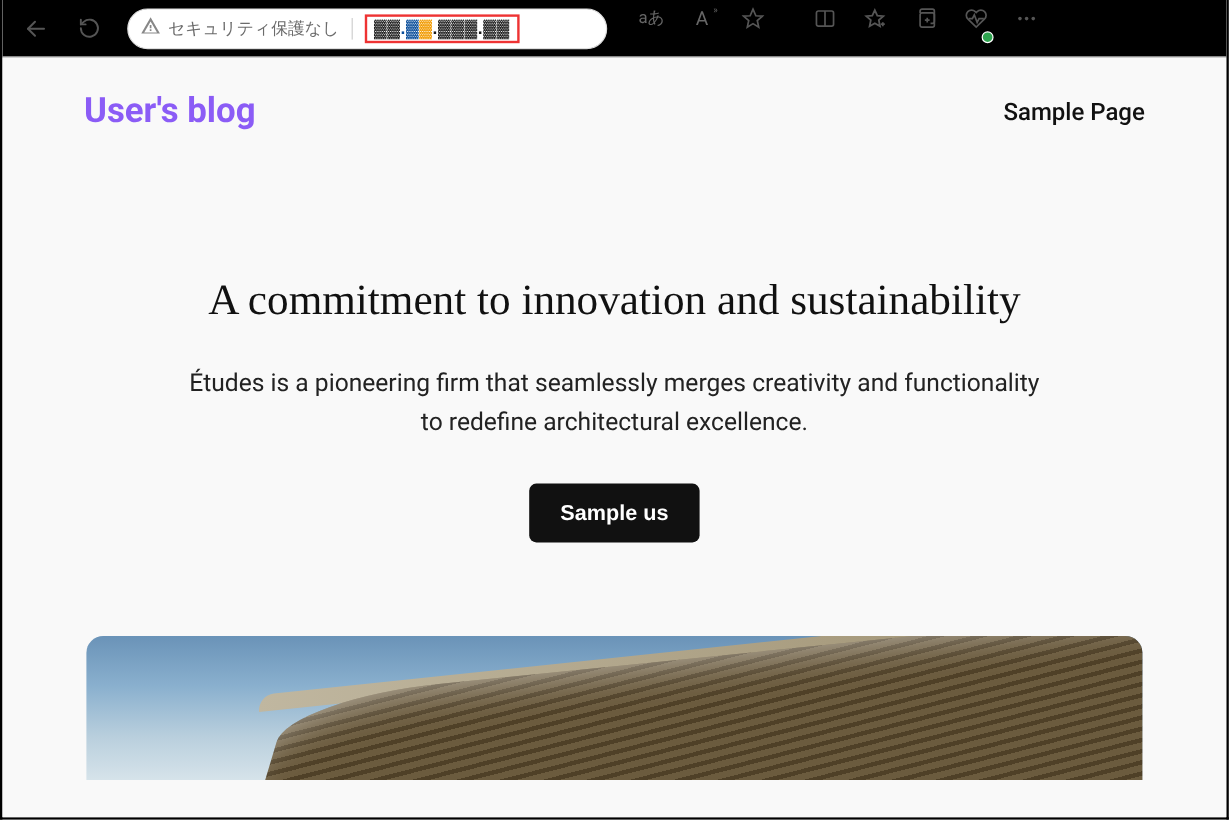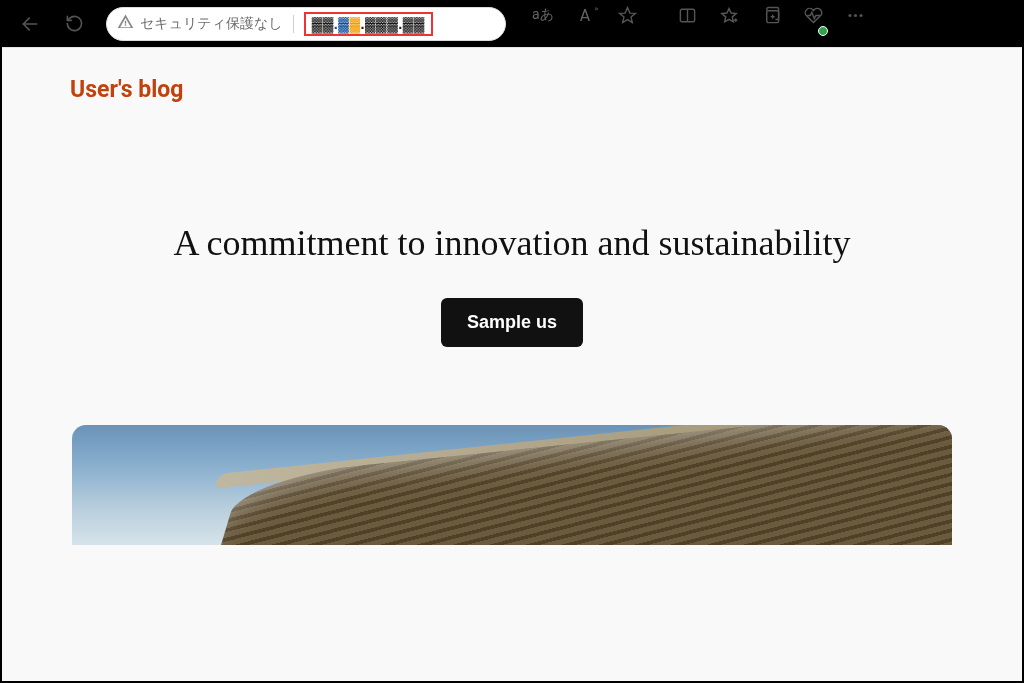--- a/index.html
+++ b/index.html
@@ -106,23 +106,23 @@
       height: calc(683px - 48px);
       overflow: hidden;
     }
     .site-header {
       display: flex;
       justify-content: space-between;
       align-items: center;
       padding: 28px 68px 8px 68px;
     }
     .site-title {
-      font-size: 23px;
+      font-size: 29px;
       font-weight: 700;
-      color: #c2410c;
+      color: #8b5cf6;
     }
     .site-nav a {
       font-size: 20px;
       color: #111;
       text-decoration: none;
       font-weight: 500;
     }
     .hero {
       text-align: center;
       padding: 110px 60px 0 60px;
@@ -268,24 +268,28 @@
           <circle cx="12" cy="12" r="1.9"></circle>
           <circle cx="19" cy="12" r="1.9"></circle>
         </svg>
     </div>
   </div>
 </div>
 
 <div class="page">
   <header class="site-header">
     <div class="site-title">User's blog</div>
+    <nav class="site-nav">
+      <a href="#">Sample Page</a>
+    </nav>
   </header>
 
   <section class="hero">
     <h1>A commitment to innovation and sustainability</h1>
+    <p>Études is a pioneering firm that seamlessly merges creativity and functionality to redefine architectural excellence.</p>
     <button class="btn-primary">Sample us</button>
   </section>
 
   <div class="hero-image-wrap">
     <div class="roof-edge"></div>
     <div class="roof"></div>
   </div>
 </div>
 
 </body></html>

